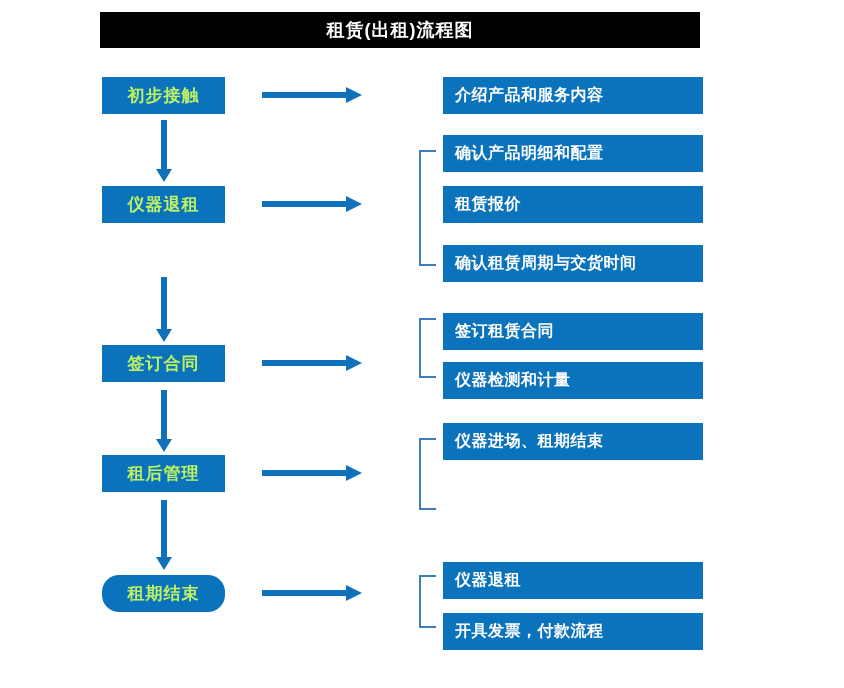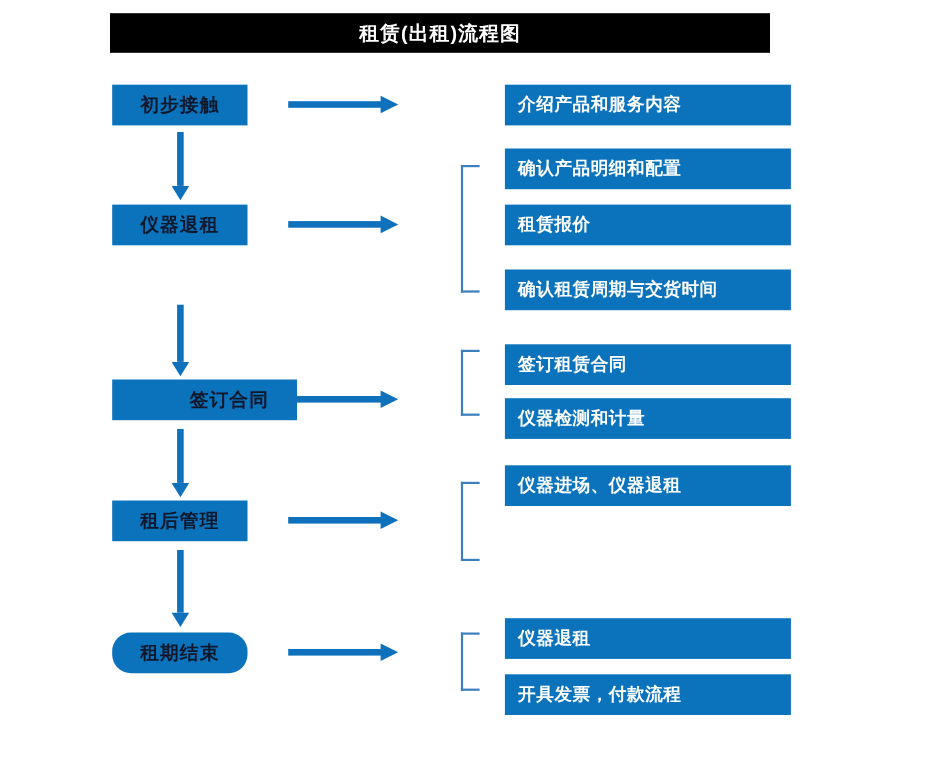--- a/index.html
+++ b/index.html
@@ -36,21 +36,21 @@
     letter-spacing: 1px;
   }
 
   
   .stage-box {
     position: absolute;
     left: 102px;
     width: 123px;
     height: 37px;
     background: #0b72bc;
-    color: #0f172a;
+    color: #bef264;
     display: flex;
     align-items: center;
     justify-content: center;
     font-size: 17px;
     font-weight: bold;
     letter-spacing: 1px;
   }
 
   
   .detail-box {
@@ -60,21 +60,20 @@
     height: 37px;
     background: #0b72bc;
     color: #ffffff;
     display: flex;
     align-items: center;
     font-size: 16px;
     font-weight: bold;
     padding-left: 12px;
     box-sizing: border-box;
     letter-spacing: 0.5px;
-    margin-left: 16px;
   }
 
   
   .h-arrow {
     position: absolute;
     left: 262px;
     width: 100px;
     height: 16px;
   }
   .h-arrow .shaft {
@@ -131,21 +130,21 @@
 </style>
 </head>
 <body>
 
 <div id="canvas">
 
   <div class="title-bar">租赁(出租)流程图</div>
 
   <div class="stage-box" style="top:77px;">初步接触</div>
   <div class="stage-box" style="top:186px;">仪器退租</div>
-  <div class="stage-box" style="top:345px;padding-left:45px;">签订合同</div>
+  <div class="stage-box" style="top:345px;">签订合同</div>
   <div class="stage-box" style="top:455px;">租后管理</div>
   <div class="stage-box" style="top:575px;border-radius:17px;">租期结束</div>
 
   <div class="v-arrow" style="top:120px; height:62px;">
     <div class="shaft" style="height:49px;"></div>
     <div class="head" style="top:49px;"></div>
   </div>
   <div class="v-arrow" style="top:277px; height:65px;">
     <div class="shaft" style="height:52px;"></div>
     <div class="head" style="top:52px;"></div>
@@ -187,18 +186,18 @@
 
   <div class="detail-box" style="top:77px;">介绍产品和服务内容</div>
 
   <div class="detail-box" style="top:135px;">确认产品明细和配置</div>
   <div class="detail-box" style="top:186px;">租赁报价</div>
   <div class="detail-box" style="top:245px;">确认租赁周期与交货时间</div>
 
   <div class="detail-box" style="top:313px;">签订租赁合同</div>
   <div class="detail-box" style="top:362px;">仪器检测和计量</div>
 
-  <div class="detail-box" style="top:423px;">仪器进场、仪器退租</div>
+  <div class="detail-box" style="top:423px;">仪器进场、租期结束</div>
 
   <div class="detail-box" style="top:562px;">仪器退租</div>
   <div class="detail-box" style="top:613px;">开具发票，付款流程</div>
 
 </div>
 
 </body></html>

